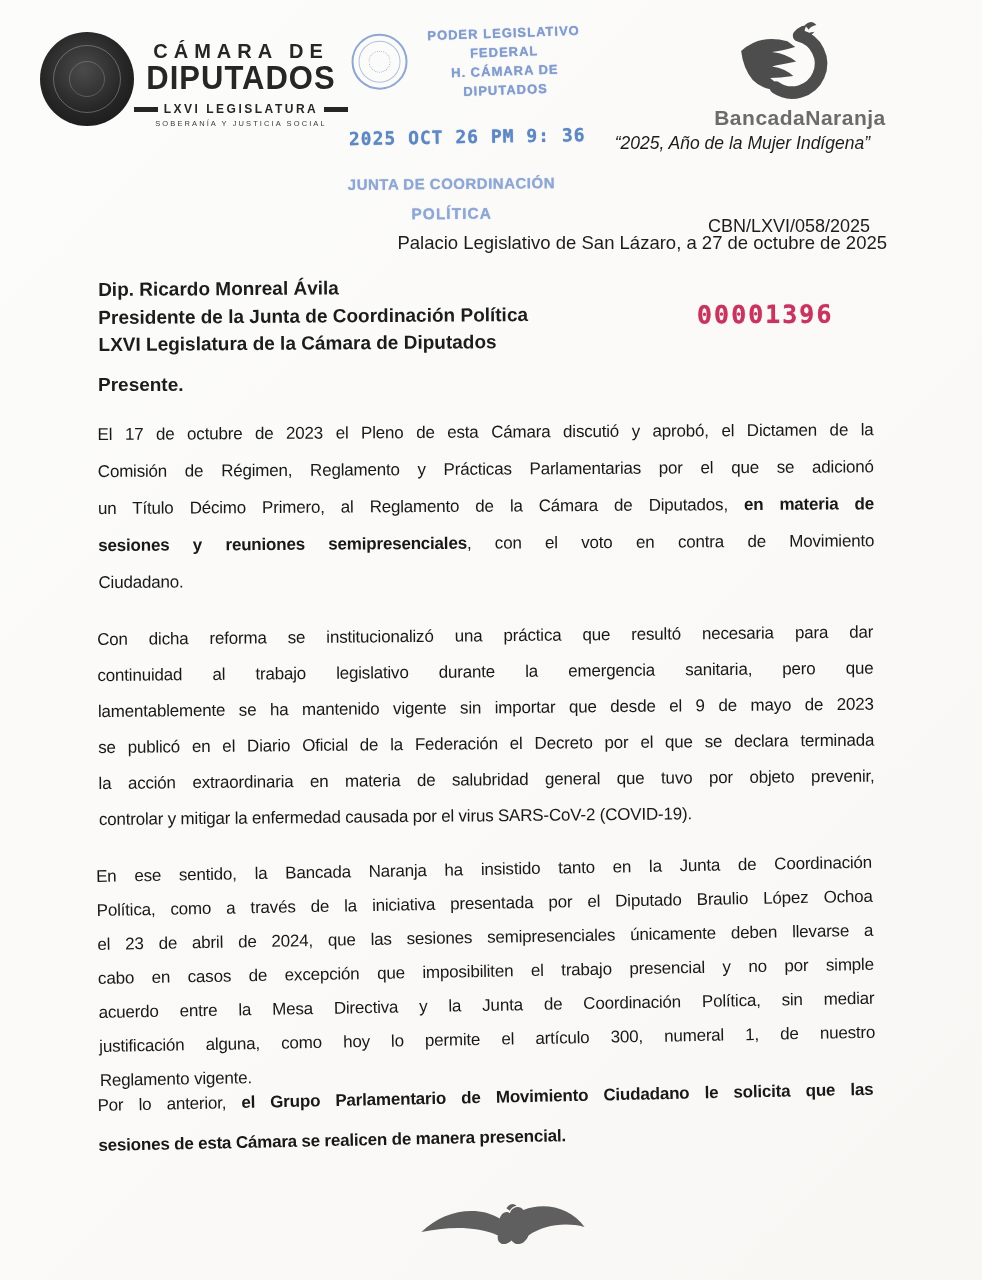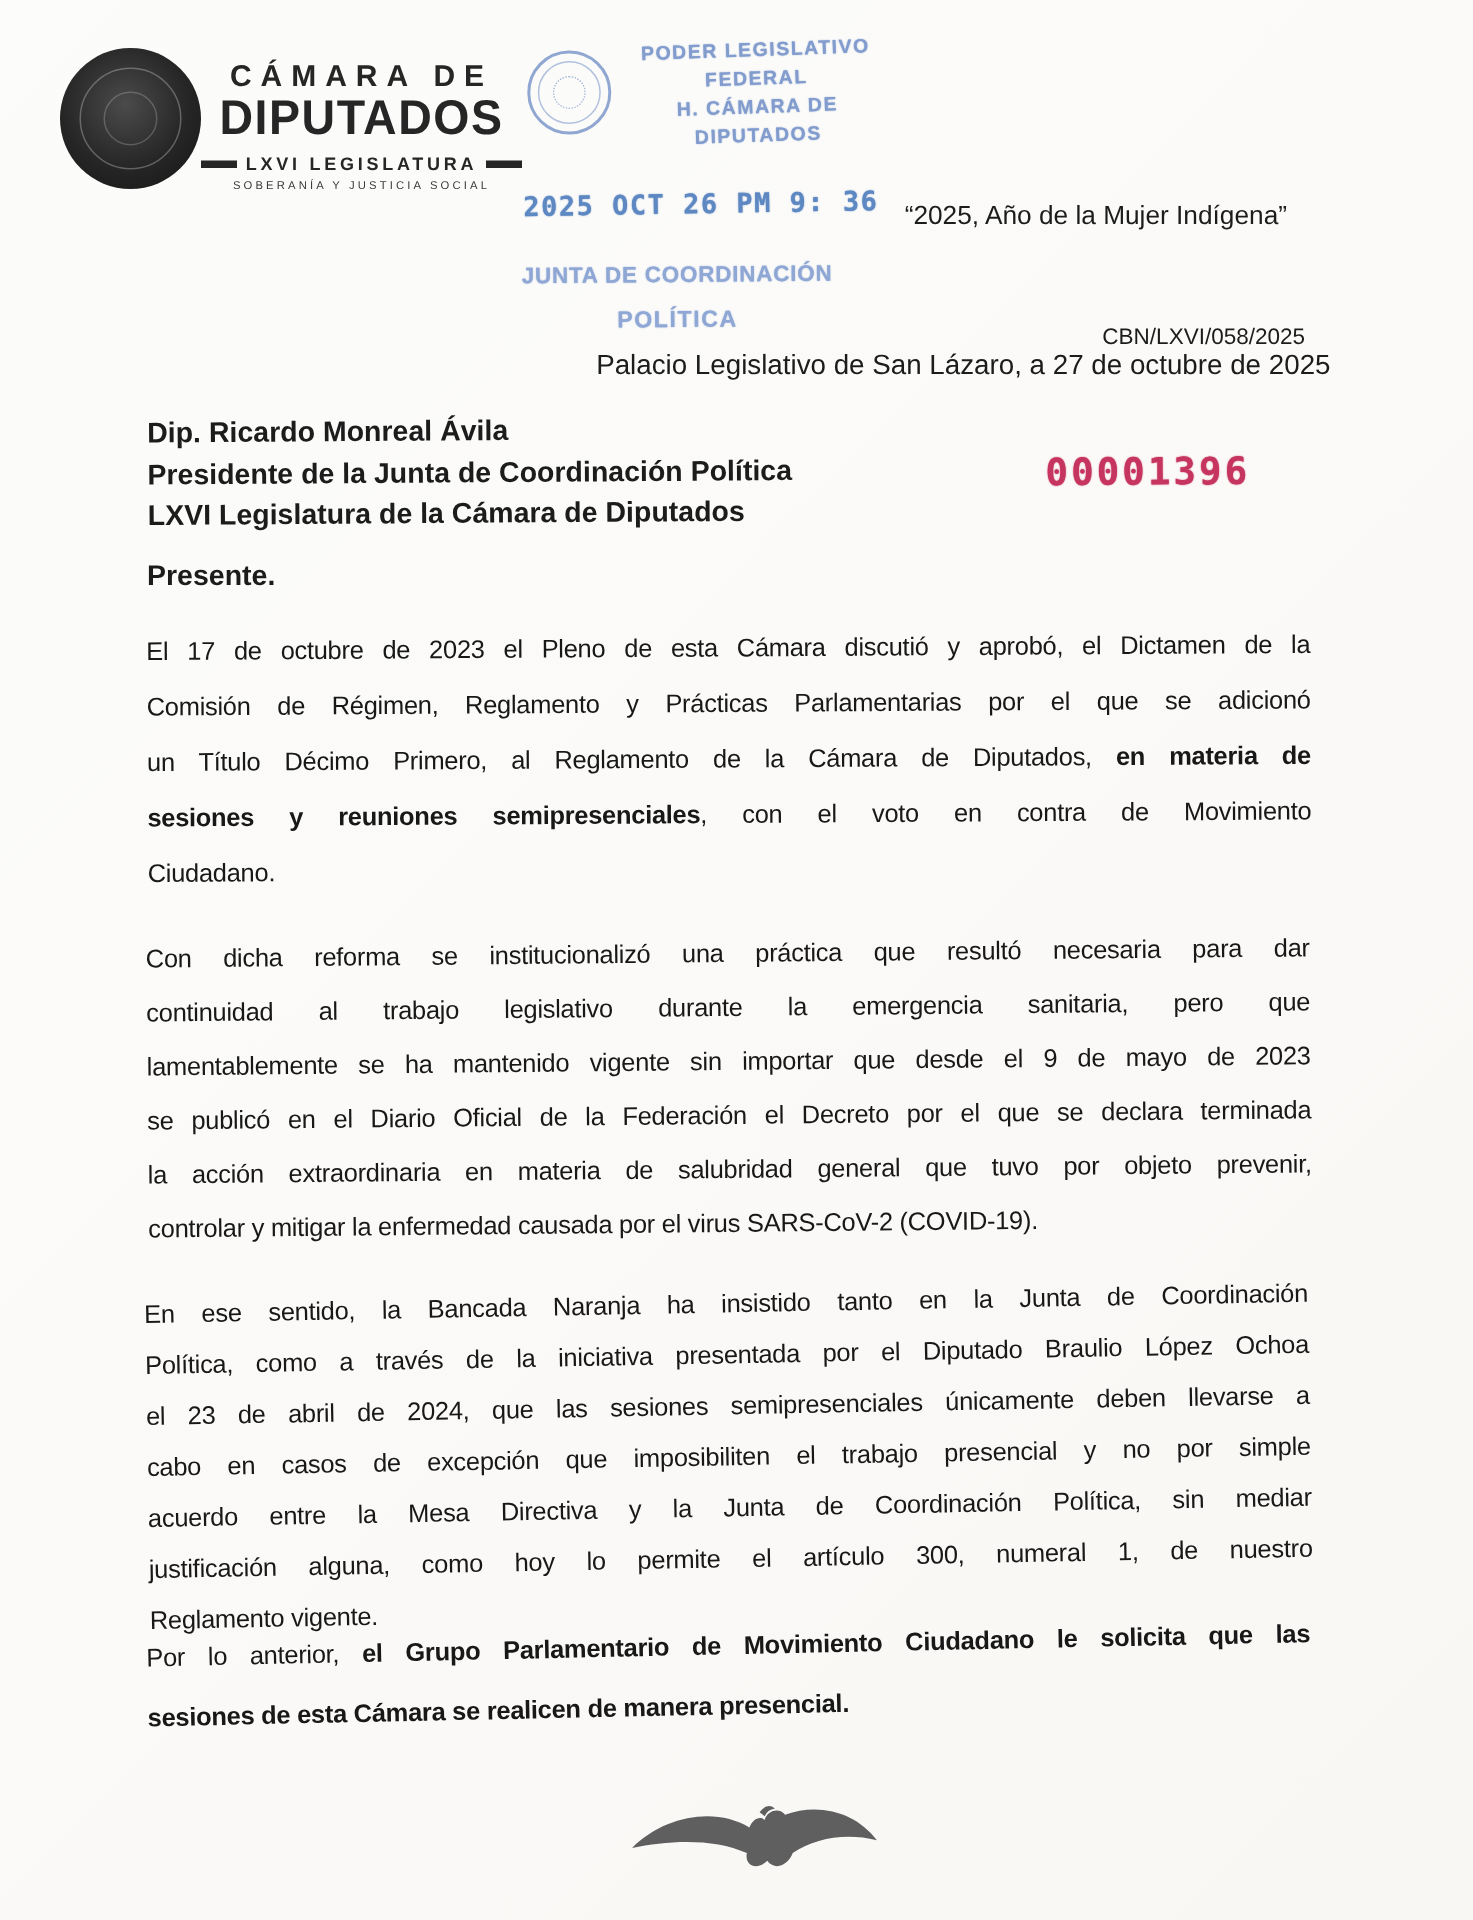--- a/index.html
+++ b/index.html
@@ -48,23 +48,23 @@
     font-family:"DejaVu Sans Mono", monospace;font-weight:bold;font-size:18px;letter-spacing:1px;
     color:var(--stamp-blue-strong);opacity:.9;text-shadow:0 0 1px currentColor;
   }
 
   
   .bancada{position:absolute;left:700px;top:22px;width:200px;text-align:center;}
   .bancada svg{display:block;margin:0 auto;}
   .bancada-label{font-size:21px;font-weight:bold;color:#6b6b6b;letter-spacing:.5px;margin-top:2px;}
 
   
-  .quote{position:absolute;right:124px;top:133px;font-size:17.5px;font-weight:500;white-space:nowrap;}
+  .quote{position:absolute;right:112px;top:133px;font-size:17.5px;font-style:italic;font-weight:500;white-space:nowrap;}
   .dateline{position:absolute;right:95px;top:188px;font-size:18.5px;white-space:nowrap;z-index:2;margin-top:44px;}
-  .reference{position:absolute;right:112px;top:216px;font-size:15px;white-space:nowrap;z-index:2;}
+  .reference{position:absolute;right:112px;top:216px;font-size:18px;white-space:nowrap;z-index:2;}
 
   
   .jucopo{position:absolute;left:344px;top:175px;width:215px;text-align:center;color:#7d99ce;opacity:.85;z-index:1;
     font-weight:bold;text-shadow:0 0 1px currentColor;transform:rotate(-.5deg);}
   .jucopo-l1{font-size:15px;letter-spacing:.5px;white-space:nowrap;}
   .jucopo-l2{font-size:15.5px;letter-spacing:1px;margin-top:13px;}
 
   
   .recipient{position:absolute;left:98px;top:276px;font-size:19px;font-weight:bold;line-height:27.5px;transform:rotate(-.4deg);transform-origin:left top;white-space:nowrap;}
   .salutation{position:absolute;left:98px;top:374px;font-size:19px;font-weight:bold;}
@@ -114,20 +114,29 @@
     <div class="stamp-seal"></div>
     <div class="stamp-lines">
       <div>PODER LEGISLATIVO</div>
       <div>FEDERAL</div>
       <div>H. CÁMARA DE</div>
       <div>DIPUTADOS</div>
     </div>
     <div class="stamp-datetime">2025 OCT 26  PM 9: 36</div>
   </div>
 
+  <div class="bancada">
+    <svg width="132" height="82" viewBox="0 0 130 85" aria-hidden="true">
+      <path d="M64 14 A30 30 0 1 1 40 68" fill="none" stroke="#4d4d4d" stroke-width="13" stroke-linecap="round"></path>
+      <path d="M58 16 Q60 4 72 3 Q69 8 70 12 L80 10 Q72 20 60 19 Z" fill="#4d4d4d"></path>
+      <path d="M70 3 q7 -6 12 0 q-6 1 -8 5 z" fill="#4d4d4d"></path>
+      <path d="M4 30 Q24 12 52 20 L60 26 Q46 30 36 31 Q52 33 61 41 Q45 44 36 46 Q50 48 58 56 Q44 58 34 58 Q42 64 46 70 Q28 72 16 60 Q6 48 4 30 Z" fill="#4d4d4d"></path>
+    </svg>
+    <div class="bancada-label">BancadaNaranja</div>
+  </div>
 
   <div class="quote">“2025, Año de la Mujer Indígena”</div>
 
   <div class="jucopo">
     <div class="jucopo-l1">JUNTA DE COORDINACIÓN</div>
     <div class="jucopo-l2">POLÍTICA</div>
   </div>
 
   <div class="dateline">Palacio Legislativo de San Lázaro, a 27 de octubre de 2025</div>
   <div class="reference">CBN/LXVI/058/2025</div>

